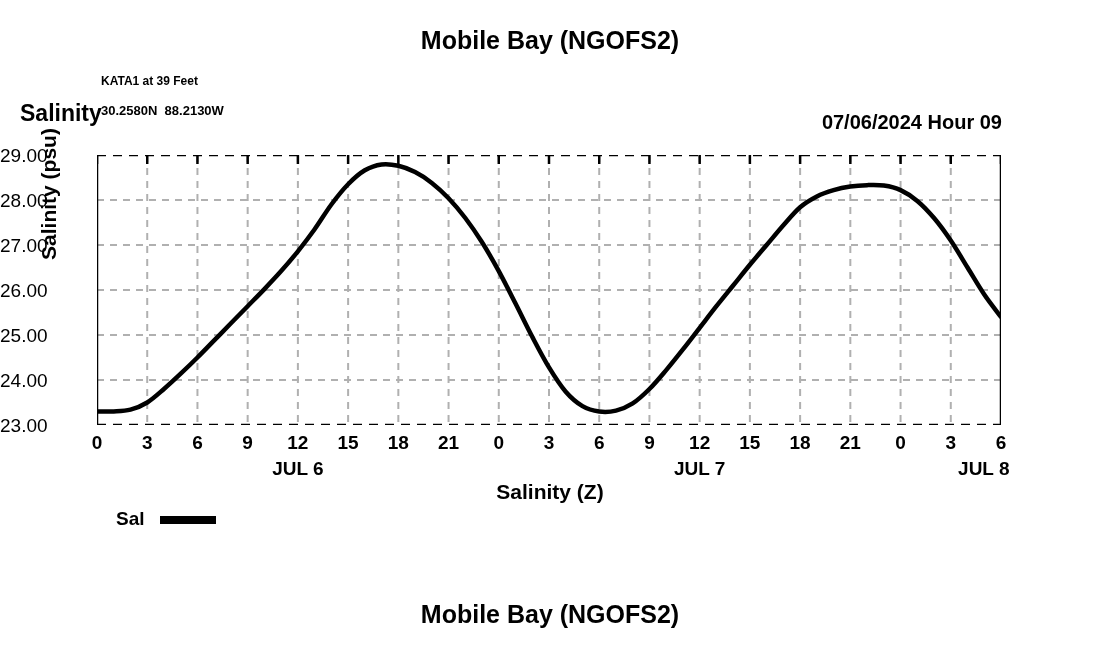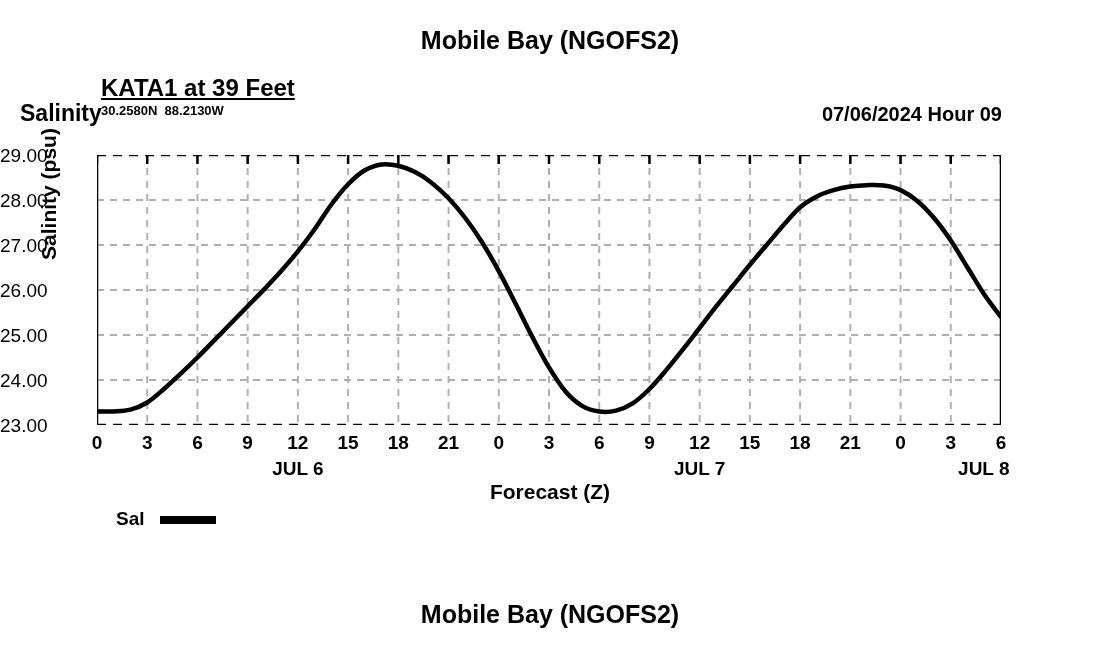--- a/index.html
+++ b/index.html
@@ -25,40 +25,39 @@
     letter-spacing: 0px;
   }
   .title-bottom {
     left: 0; right: 0; top: 600px;
     text-align: center;
     font-size: 25px;
     font-weight: bold;
   }
   .station-line1 {
     left: 101px; top: 74px;
-    font-size: 24px;
-    font-weight: bold;
-    white-space: pre;
-    text-decoration: underline;
+    font-size: 12px;
+    font-weight: bold;
+    white-space: pre;
   }
   .station-line2 {
     left: 101px; top: 103px;
     font-size: 13px;
     font-weight: bold;
     white-space: pre;
   }
   .subtitle-center {
     left: 0; right: 0; top: 100px;
     text-align: left;
     font-size: 23px;
     font-weight: bold;
     padding-left: 20px;
   }
   .datestamp {
-    right: 98px; top: 103px;
+    right: 98px; top: 111px;
     font-size: 20px;
     font-weight: bold;
     white-space: pre;
     margin-left: 21px;
   }
 
   
   #plot-area {
     left: 97px;
     top: 155px;
@@ -249,18 +248,18 @@
     <div class="xtick" style="left: 850.333px;">21</div>
     <div class="xtick" style="left: 900.556px;">0</div>
     <div class="xtick" style="left: 950.778px;">3</div>
     <div class="xtick" style="left: 1001px;">6</div>
   </div>
 <div id="xday-container">
     <div class="xdaylabel" style="left: 297.889px;">JUL 6</div>
     <div class="xdaylabel" style="left: 699.667px;">JUL 7</div>
     <div class="xdaylabel" style="left: 950.778px; margin-left: 33px;">JUL 8</div>
   </div>
-<div class="abs xlabel">Forecast (Z)</div>
+<div class="abs xlabel">Salinity (Z)</div>
 
 <div class="abs legend-text">Sal</div>
 <div class="abs legend-swatch" style="background: rgb(0, 0, 0);"></div>
 
 <div class="abs title-bottom">Mobile Bay (NGOFS2)</div>
 
 </body></html>

